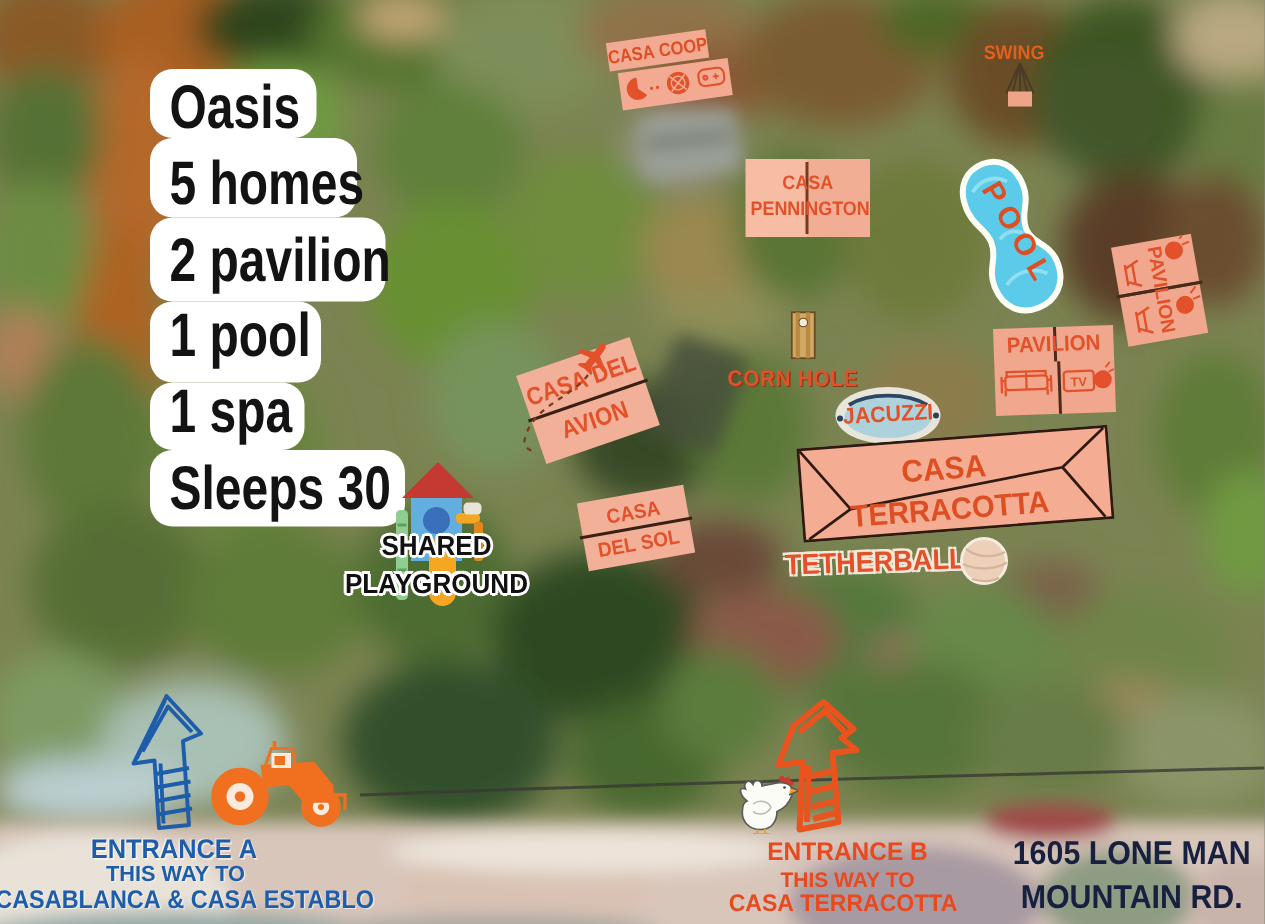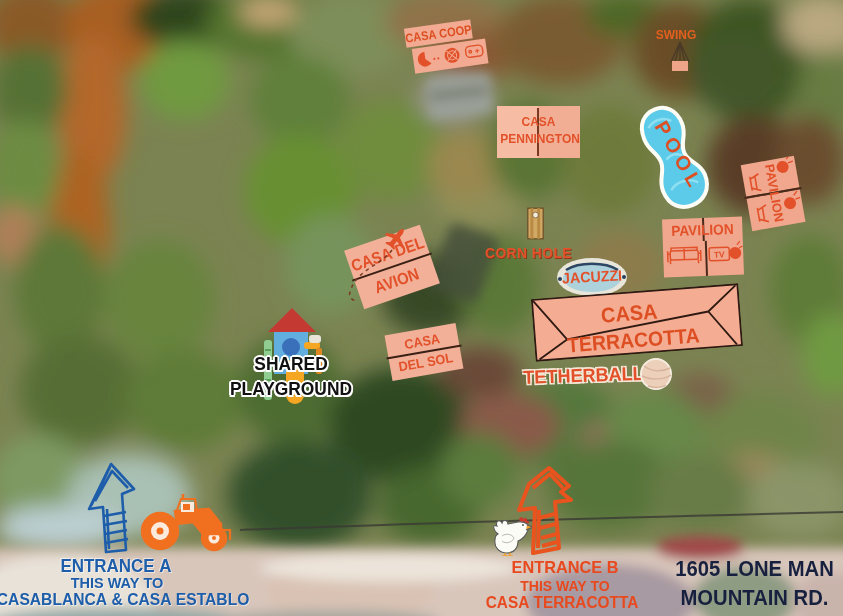--- a/index.html
+++ b/index.html
@@ -101,20 +101,29 @@
   <ellipse cx="745" cy="598" rx="52" ry="32" fill="#8f9c84"></ellipse>
   <ellipse cx="832" cy="602" rx="40" ry="30" fill="#c9b4ac"></ellipse>
   <ellipse cx="120" cy="622" rx="130" ry="14" fill="#93a7a4"></ellipse>
   <ellipse cx="330" cy="620" rx="110" ry="10" fill="#a8a8a0"></ellipse>
   <ellipse cx="700" cy="548" rx="45" ry="12" fill="#a04848"></ellipse>
  </g>
 
  <path d="M240 530 Q 440 522 843 512" fill="none" stroke="#3a3a33" stroke-width="2" opacity="0.8"></path>
 </svg>
 
+<div class="abs" style="left:100px;top:46px;">
+  <div style="background:#fff;border-radius:15px;width:111px;height:46px;"></div>
+  <div style="background:#fff;border-radius:15px;width:138px;height:53px;"></div>
+  <div style="background:#fff;border-radius:15px;width:157px;height:56px;"></div>
+  <div style="background:#fff;border-radius:15px;width:114px;height:54px;"></div>
+  <div style="background:#fff;border-radius:15px;width:103px;height:45px;"></div>
+  <div style="background:#fff;border-radius:15px;width:170px;height:51px;"></div>
+  <div class="abs" style="left:13px;top:0px;width:300px;font-size:41px;line-height:50.8px;font-weight:bold;color:#131313;transform:scaleX(.78);transform-origin:0 0;">Oasis<br>5 homes<br>2 pavilion<br>1 pool<br>1 spa<br>Sleeps 30</div>
+</div>
 
 <div class="abs" style="left:407px;top:23px;width:80px;transform:rotate(-8deg);transform-origin:40px 25px;">
   <div class="salmon" style="width:76px;height:19px;line-height:20px;font-size:12.5px;transform:scaleX(.88);transform-origin:0 50%;">CASA&nbsp;COOP</div>
   <div class="salmon" style="width:74px;height:25px;margin-top:2px;margin-left:5px;">
     <svg width="72" height="24" viewBox="0 0 72 24">
       <g fill="none" stroke="#e2512a" stroke-width="1.4">
         <path d="M11 4.5 A7.5 7.5 0 1 0 11 19.5 A7.5 7.5 0 0 0 16.5 17 L11 12 Z" fill="#e2512a" stroke="none"></path>
         <circle cx="20" cy="13" r="1.1" fill="#e2512a" stroke="none"></circle>
         <circle cx="24" cy="13" r="1.1" fill="#e2512a" stroke="none"></circle>
         <circle cx="38" cy="12" r="7.5" fill="#e2512a" stroke="none"></circle>

